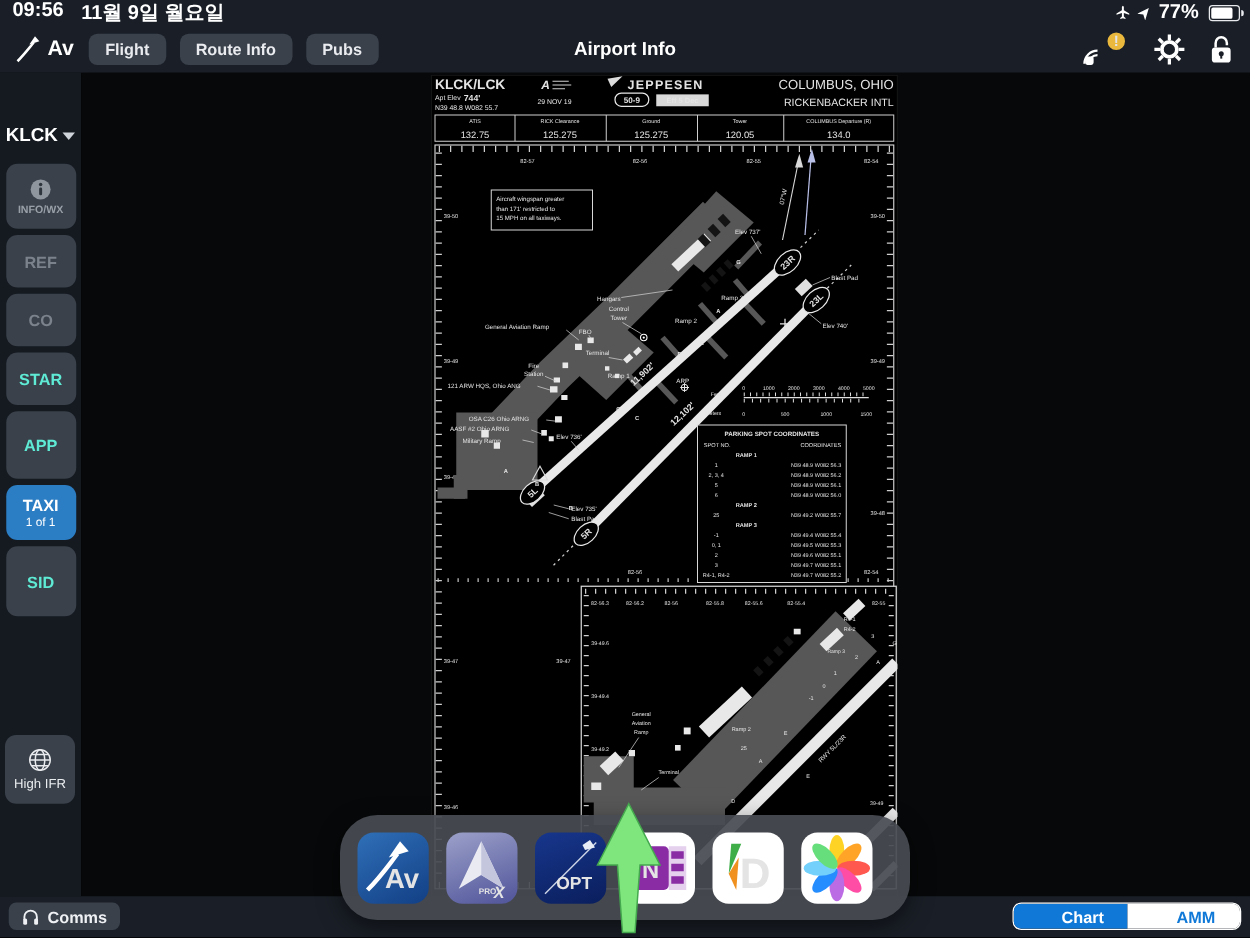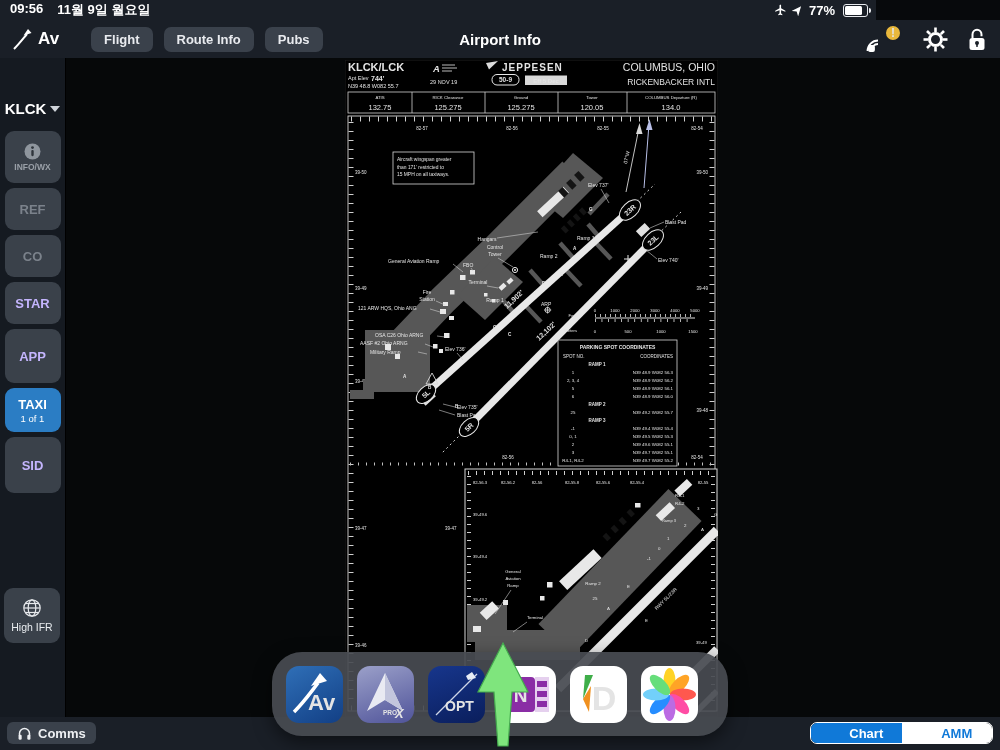--- a/index.html
+++ b/index.html
@@ -1,41 +1,41 @@
 <!DOCTYPE html>
 <html><head>
 <meta charset="utf-8">
 <style>
   html,body{margin:0;padding:0;background:#000;}
   .screen{position:relative;width:1000px;height:750px;background:#07090c;overflow:hidden;
           font-family:"Liberation Sans",sans-serif;-webkit-font-smoothing:antialiased;}
   
-  .statusbar{position:absolute;left:0;top:0;width:876px;height:20px;background:#1a1f27;
-             color:#fff;font-size:13px;font-weight:bold;display:flex;align-items:center;justify-content:space-between;z-index:4;}
+  .statusbar{position:absolute;left:0;top:0;width:1000px;height:20px;background:#1a1f27;
+             color:#fff;font-size:16px;font-weight:bold;display:flex;align-items:center;justify-content:space-between;z-index:4;}
   .sb-left{display:flex;gap:14px;padding-left:10px;}
   .sb-right{display:flex;gap:5px;align-items:center;padding-right:8px;}
   .battery{position:relative;width:23px;height:11px;border:1px solid #e8eaee;border-radius:3px;margin-left:3px;}
   .battery .lvl{position:absolute;left:1px;top:1px;bottom:1px;width:74%;background:#fff;border-radius:1.5px;}
   .battery .nub{position:absolute;right:-4px;top:3px;width:2.5px;height:5px;background:#e8eaee;border-radius:0 2px 2px 0;}
   
   .navbar{position:absolute;left:0;top:20px;width:1000px;height:38px;background:#1a1f27;z-index:4;
           display:flex;align-items:center;}
   .logo{display:flex;align-items:center;gap:2px;margin-left:10px;color:#fff;font-size:17px;font-weight:bold;}
-  .nav-btns{display:flex;gap:11px;margin-left:32px;}
+  .nav-btns{display:flex;gap:11px;margin-left:12px;}
   .nav-btn{background:#3a414b;color:#e9ebef;border-radius:7px;font-size:13px;font-weight:bold;
            padding:6px 13px;line-height:1;}
   .nav-title{position:absolute;left:0;right:0;text-align:center;color:#fff;font-size:15px;font-weight:bold;pointer-events:none;}
   .nav-right{position:absolute;right:12px;display:flex;gap:17px;align-items:center;}
   
   .sidebar{position:absolute;left:0;top:58px;width:65px;bottom:33px;background:#151a21;border-right:1px solid #000;z-index:3;}
   .apt-row{margin-top:42px;text-align:center;color:#fff;font-size:15px;font-weight:bold;display:flex;align-items:center;justify-content:center;gap:4px;}
   .caret{width:0;height:0;border-left:5px solid transparent;border-right:5px solid transparent;border-top:6px solid #cfd4da;}
   .tiles{margin-top:14px;display:flex;flex-direction:column;gap:5px;align-items:center;}
   .tile{width:56px;border-radius:9px;background:#3a414a;display:flex;flex-direction:column;
-        align-items:center;justify-content:center;color:#c4b5fd;font-weight:bold;font-size:13px;}
+        align-items:center;justify-content:center;color:#5eead4;font-weight:bold;font-size:13px;}
   .tile.dim{color:#7b828b;}
   .tile.sel{background:#2b7dc4;color:#fff;}
   .tile .sub{font-size:9.5px;font-weight:normal;margin-top:1px;}
   .tile .mini{font-size:8.5px;font-weight:bold;margin-top:2px;color:#9aa0a8;}
   .hi-ifr{position:absolute;left:4px;top:530px;width:56px;height:55px;border-radius:9px;background:#3a414a;
           display:flex;flex-direction:column;align-items:center;justify-content:center;color:#e9ecef;font-size:10.5px;}
   
   .content{position:absolute;left:66px;top:58px;right:0;bottom:33px;background:#060809;z-index:1;}
   .chartpage{position:absolute;left:345px;top:60px;width:373px;height:657px;z-index:2;}
   svg text{font-family:"Liberation Sans",sans-serif;fill:#e4e4e4;}

